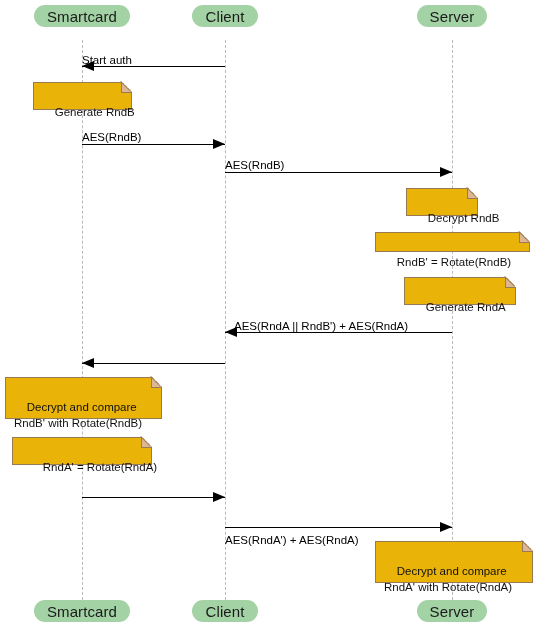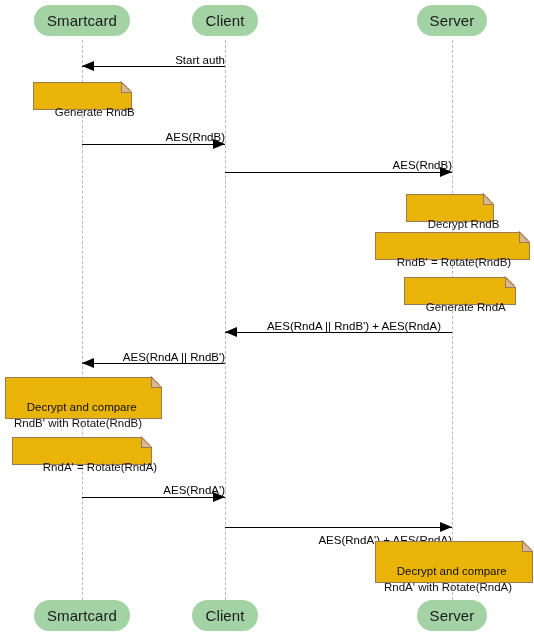--- a/index.html
+++ b/index.html
@@ -29,21 +29,21 @@
   .actor {
     position: absolute;
     background: #a3d2a5;
     border-radius: 16px;
     color: #1a1a1a;
     font-size: 15px;
     text-align: center;
     display: flex;
     align-items: center;
     justify-content: center;
-    height: 31px;
+    height: 22px;
     box-sizing: border-box;
     letter-spacing: 0.1px;
   }
   .msg-line {
     position: absolute;
     height: 0;
     border-top: 1.6px solid #000000;
   }
   .arrow-head {
     position: absolute;
@@ -56,21 +56,21 @@
     border-left: 12px solid #000000;
   }
   .arrow-head.left {
     border-right: 12px solid #000000;
   }
   .msg-label {
     position: absolute;
     font-size: 11.5px;
     color: #000000;
     white-space: nowrap;
-    text-align: right;
+    text-align: left;
     line-height: 13px;
   }
   .note {
     position: absolute;
     background: #eab308;
     border: 1px solid #9a7a52;
     box-sizing: border-box;
     font-size: 11.5px;
     color: #111111;
     line-height: 16px;
@@ -126,57 +126,55 @@
   </div>
 
   <div class="msg-line" style="left:82px; top:144px; width:143px;"></div>
   <div class="arrow-head right" style="left:213px; top:138.5px;"></div>
   <div class="msg-label" style="left:82px; top:131px; width:143px;">AES(RndB)</div>
 
   <div class="msg-line" style="left:225px; top:172px; width:227px;"></div>
   <div class="arrow-head right" style="left:440px; top:166.5px;"></div>
   <div class="msg-label" style="left:225px; top:159px; width:227px;">AES(RndB)</div>
 
-  <div class="note" style="left:406px; top:194px; width:88px; height:28px;">
+  <div class="note" style="left:406px; top:188px; width:72px; height:28px;">
     <span>Decrypt RndB</span>
     <span class="fold"></span>
   </div>
 
-  <div class="note" style="left:375px; top:232px; width:155px; height:28px;">
+  <div class="note" style="left:375px; top:232px; width:155px; height:20px;">
     <span>RndB' = Rotate(RndB)</span>
     <span class="fold"></span>
   </div>
 
   <div class="note" style="left:404px; top:277px; width:112px; height:28px;">
     <span>Generate RndA</span>
     <span class="fold"></span>
   </div>
 
   <div class="msg-line" style="left:225px; top:332px; width:227px;"></div>
   <div class="arrow-head left" style="left:225px; top:326.5px;"></div>
-  <div class="msg-label" style="left:214px; top:320px; width:227px;">AES(RndA || RndB') + AES(RndA)</div>
+  <div class="msg-label" style="left:234px; top:320px; width:227px;">AES(RndA || RndB') + AES(RndA)</div>
 
   <div class="msg-line" style="left:82px; top:363px; width:143px;"></div>
   <div class="arrow-head left" style="left:82px; top:357.5px;"></div>
-  <div class="msg-label" style="left:82px; top:351px; width:143px;">AES(RndA || RndB')</div>
 
   <div class="note" style="left:5px; top:377px; width:157px; height:42px;">
     <span>Decrypt and compare
 RndB' with Rotate(RndB)</span>
     <span class="fold"></span>
   </div>
 
   <div class="note" style="left:12px; top:437px; width:140px; height:28px;padding-left:17px;">
     <span>RndA' = Rotate(RndA)</span>
     <span class="fold"></span>
   </div>
 
   <div class="msg-line" style="left:82px; top:497px; width:143px;"></div>
   <div class="arrow-head right" style="left:213px; top:491.5px;"></div>
-  <div class="msg-label" style="left:82px; top:484px; width:143px;">AES(RndA')</div>
 
   <div class="msg-line" style="left:225px; top:527px; width:227px;"></div>
   <div class="arrow-head right" style="left:440px; top:521.5px;"></div>
   <div class="msg-label" style="left:225px; top:514px; width:227px;margin-top:20px;">AES(RndA') + AES(RndA)</div>
 
   <div class="note" style="left:375px; top:541px; width:158px; height:42px;">
     <span>Decrypt and compare
 RndA' with Rotate(RndA)</span>
     <span class="fold"></span>
   </div>

